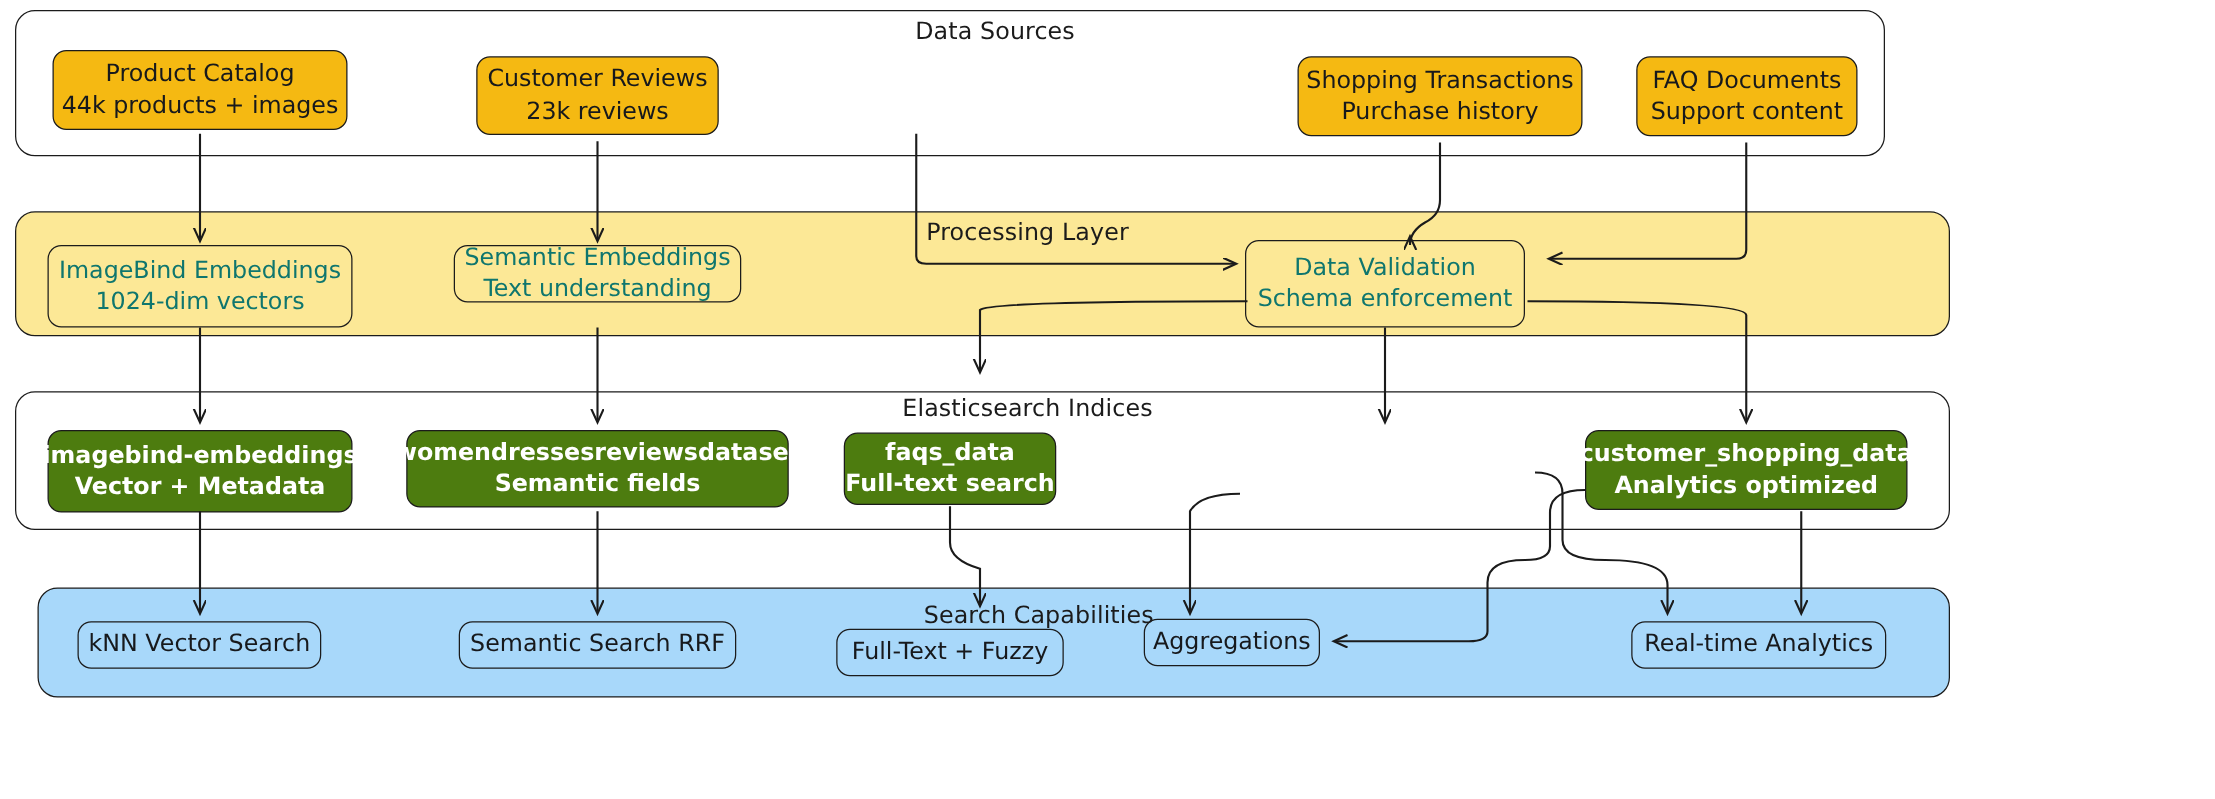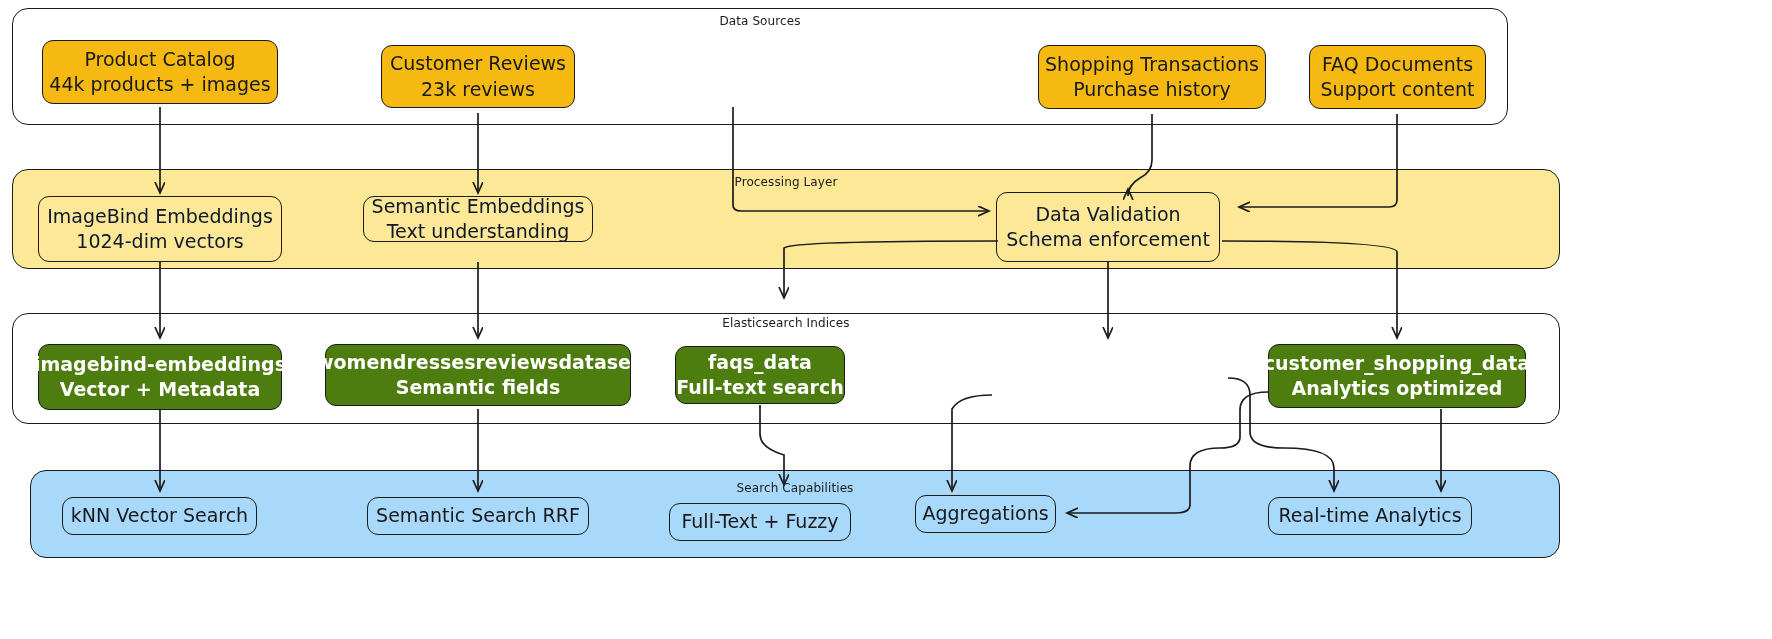--- a/index.html
+++ b/index.html
@@ -31,24 +31,25 @@
     box-sizing: border-box;
     border: 1.6px solid #1b1b1b;
     border-radius: 16px;
     z-index: 1;
   }
   .cluster-label {
     position: absolute;
     left: 0;
     right: 0;
     text-align: center;
-    font-size: 12px;
+    font-size: 19px;
     color: #1b1b1b;
     letter-spacing: 0.1px;
     z-index: 6;
+    padding-left: 36px;
   }
   .node {
     position: absolute;
     box-sizing: border-box;
     border: 1.6px solid #1b1b1b;
     border-radius: 11px;
     display: flex;
     flex-direction: column;
     align-items: center;
     justify-content: center;
@@ -61,21 +62,21 @@
     white-space: nowrap;
   }
   
   .n-source {
     background: #F5B912;
     color: #17191c;
     font-size: 19px;
   }
   .n-proc {
     background: #FCE896;
-    color: #0f172a;
+    color: #0f766e;
     font-size: 19px;
   }
   .n-index {
     background: #4d7c0f;
     color: #ffffff;
     font-size: 19px;
     font-weight: bold;
   }
   .n-cap {
     background: #A8D8FA;
@@ -184,17 +185,17 @@
   </div>
   <div class="node n-cap" style="left:367px; top:497px; width:222px; height:38px;">
     <span class="l1">Semantic Search RRF</span>
   </div>
   <div class="node n-cap" style="left:669px; top:503px; width:182px; height:38px;">
     <span class="l1">Full-Text + Fuzzy</span>
   </div>
   <div class="node n-cap" style="left:915px; top:495px; width:141px; height:38px;">
     <span class="l1">Aggregations</span>
   </div>
-  <div class="node n-cap" style="left:1268px; top:497px; width:204px; height:38px;">
+  <div class="node n-cap" style="left:1305px; top:497px; width:204px; height:38px;">
     <span class="l1">Real-time Analytics</span>
   </div>
 
 </div>
 
 </body></html>

